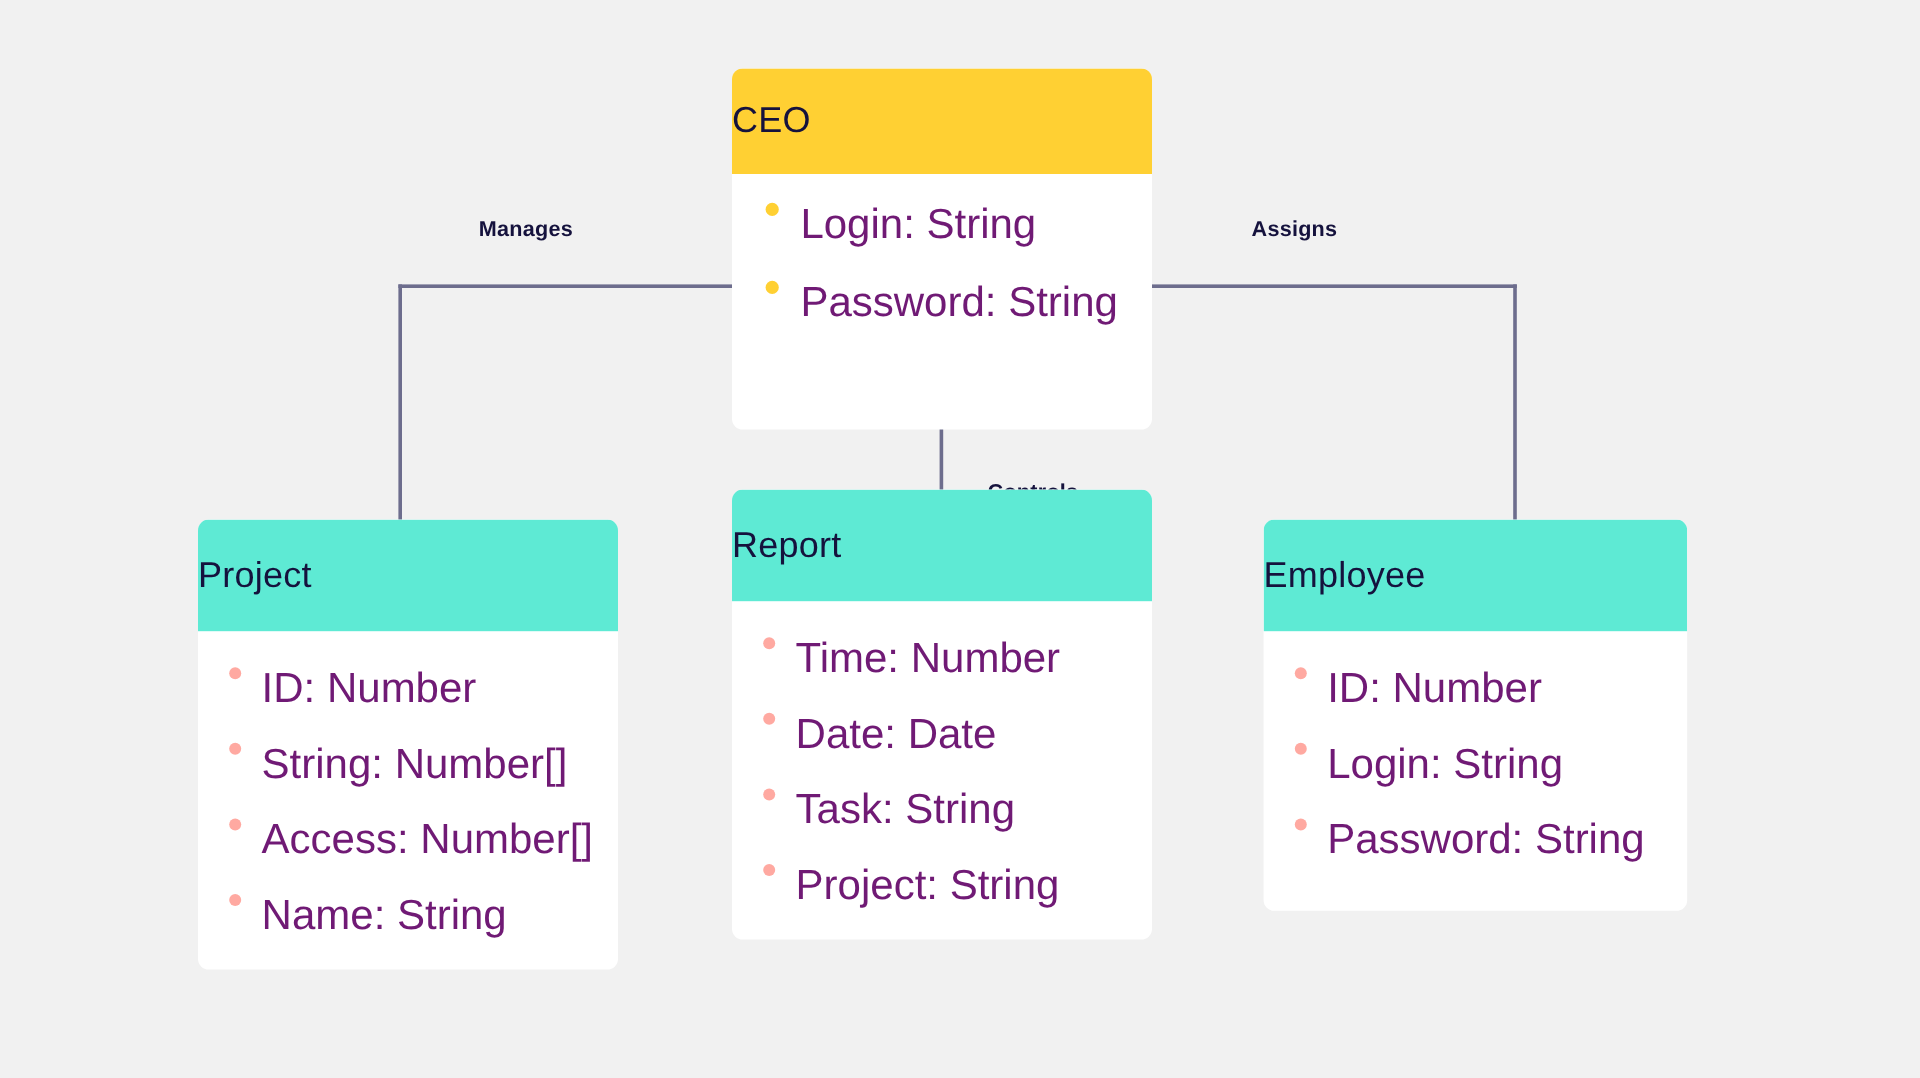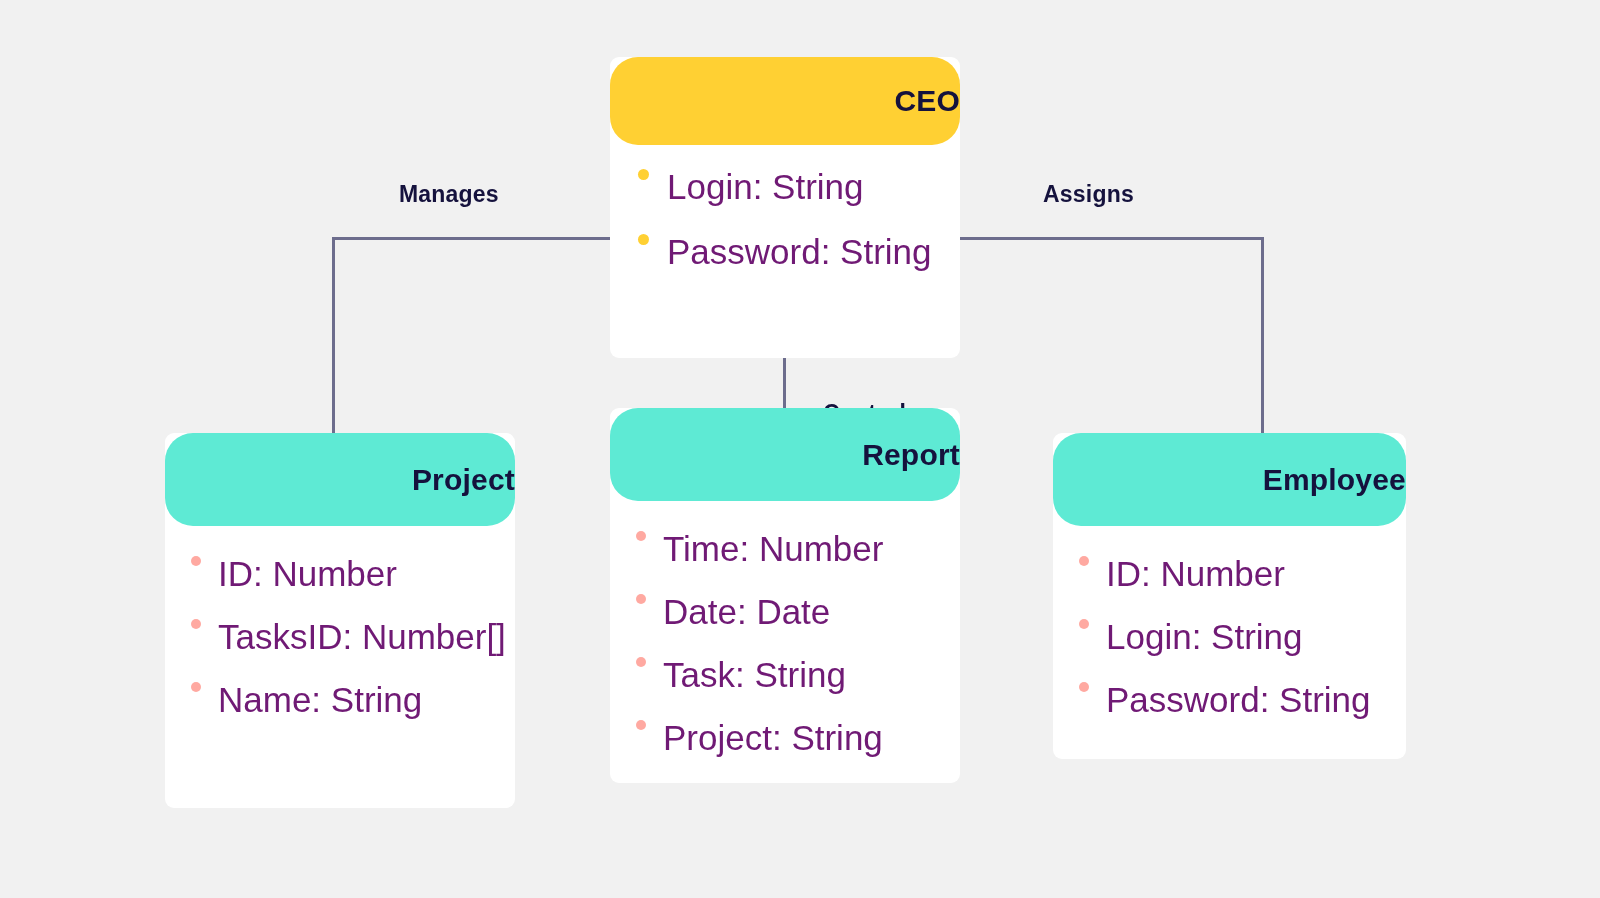--- a/index.html
+++ b/index.html
@@ -26,45 +26,44 @@
     position: absolute;
     background: #6d6d8d;
   }
   .conn-h { height: 3px; }
   .conn-v { width: 3px; }
 
   
   .edge-label {
     position: absolute;
     color: #15123d;
-    font-size: 23px;
+    font-size: 18px;
     font-weight: bold;
     letter-spacing: 0.2px;
     white-space: nowrap;
   }
 
   
   .node {
     position: absolute;
     background: #ffffff;
     border-radius: 9px;
     overflow: hidden;
     box-sizing: border-box;
   }
   .node-header {
     width: 100%;
     box-sizing: border-box;
     display: flex;
     align-items: center;
-    justify-content: flex-end;
+    justify-content: flex-start;
     color: #15123d;
     font-size: 30px;
-    font-weight: bold;
+    font-weight: normal;
     letter-spacing: 0.2px;
-    border-radius: 28px;
   }
   .node-header.yellow { background: #ffd033; }
   .node-header.pink   { background: #5eead4; }
 
   .node-body {
     padding: 26px 0 0 0;
     box-sizing: border-box;
   }
   .attr-list {
     list-style: none;
@@ -152,21 +151,25 @@
       <span>Project</span>
     </div>
     <div class="node-body">
       <ul class="attr-list">
         <li class="attr">
           <span class="bullet pink"></span>
           <span>ID: Number</span>
         </li>
         <li class="attr">
           <span class="bullet pink"></span>
-          <span>TasksID: Number[]</span>
+          <span>String: Number[]</span>
+        </li>
+        <li class="attr">
+          <span class="bullet pink"></span>
+          <span>Access: Number[]</span>
         </li>
         <li class="attr">
           <span class="bullet pink"></span>
           <span>Name: String</span>
         </li>
       </ul>
     </div>
   </div>
 
   <div class="node node-bottom" id="node-report">

